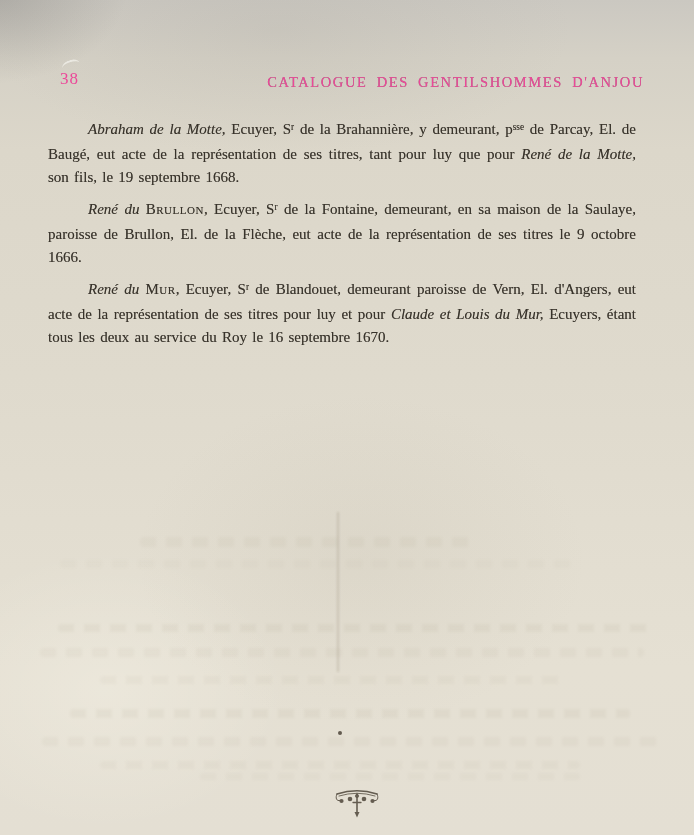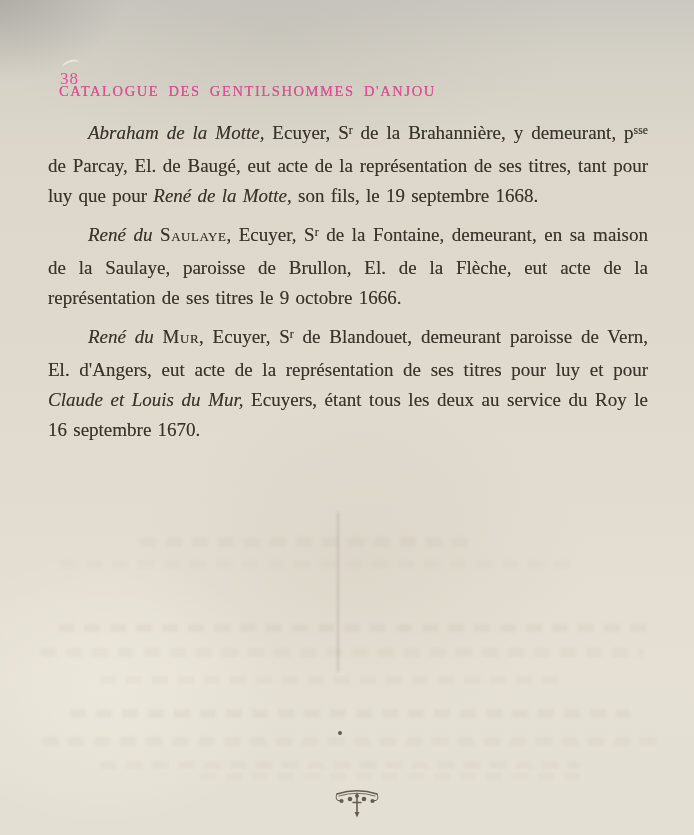--- a/index.html
+++ b/index.html
@@ -11,28 +11,28 @@
       radial-gradient(420px 180px at 40% 30px, rgba(168,164,156,0.20), rgba(168,164,156,0) 70%),
       radial-gradient(300px 220px at 52% 560px, rgba(172,164,146,0.12), rgba(172,164,146,0) 75%),
       radial-gradient(260px 200px at 15% 690px, rgba(255,252,242,0.25), rgba(255,252,242,0) 70%),
       linear-gradient(180deg,#cbc8c1 0%,#d5d1c6 7%,#dcd7ca 18%,#dfdacd 45%,#e5e0d3 80%,#e4dfd3 100%);
   }
   .page-surface{position:absolute;inset:0;}
   
   .running-head{position:absolute;top:69px;left:47px;right:47px;height:24px;color:#ec4899;}
   .pagenum{position:absolute;left:13px;top:0;font-size:17px;letter-spacing:1px;}
   .running-title{
-    margin:12px;text-align:left;font-size:14.5px;font-weight:normal;
+    margin:3px;text-align:right;font-size:14.5px;font-weight:normal;
     letter-spacing:1.6px;word-spacing:4px;padding-top:2px;
     text-shadow:0 0 0.5px rgba(68,62,52,0.55);
   }
   
   .text-block{position:absolute;top:118px;left:48px;right:46px;color:#38332b;}
   .para{
-    margin:0 0 9px 0;font-size:19px;line-height:30px;
+    margin:0 12px 9px 0;font-size:15px;line-height:23px;
     text-align:justify;text-indent:40px;word-spacing:1.5px;
     text-shadow:0 0 0.55px rgba(56,51,43,0.5);
   }
   .seg-italic{font-style:italic;}
   .seg-smallcaps{font-variant:small-caps;letter-spacing:0.5px;}
   .seg-sup{font-size:62%;position:relative;top:-0.45em;letter-spacing:0;}
   
   .crease{position:absolute;left:337px;top:512px;width:2px;height:160px;
     background:rgba(148,138,120,0.28);filter:blur(1.1px);}
   .speck-dot{position:absolute;left:338px;top:731px;width:4px;height:4px;border-radius:50%;
@@ -58,21 +58,21 @@
 
 <div class="page-surface">
 
   <div class="running-head">
     <span class="pagenum">38</span>
     <h1 class="running-title">CATALOGUE DES GENTILSHOMMES D'ANJOU</h1>
   </div>
 
   <div class="text-block">
     <p class="para"><span class="seg-italic">Abraham de la Motte,</span><span> Ecuyer, S</span><span class="seg-sup">r</span><span> de la Brahannière, y demeurant, p</span><span class="seg-sup">sse</span><span> de Parcay, El. de Baugé, eut acte de la représentation de ses titres, tant pour luy que pour </span><span class="seg-italic">René de la Motte,</span><span> son fils, le 19 septembre 1668.</span></p>
-    <p class="para"><span class="seg-italic">René du </span><span class="seg-smallcaps">Saulaye</span><span>, Ecuyer, S</span><span class="seg-sup">r</span><span> de la Fontaine, demeurant, en sa maison de la Saulaye, paroisse de Brullon, El. de la Flèche, eut acte de la représentation de ses titres le 9 octobre 1666.</span></p>
+    <p class="para"><span class="seg-italic">René du </span><span class="seg-smallcaps">Brullon</span><span>, Ecuyer, S</span><span class="seg-sup">r</span><span> de la Fontaine, demeurant, en sa maison de la Saulaye, paroisse de Brullon, El. de la Flèche, eut acte de la représentation de ses titres le 9 octobre 1666.</span></p>
     <p class="para"><span class="seg-italic">René du </span><span class="seg-smallcaps">Mur</span><span>, Ecuyer, S</span><span class="seg-sup">r</span><span> de Blandouet, demeurant paroisse de Vern, El. d'Angers, eut acte de la représentation de ses titres pour luy et pour </span><span class="seg-italic">Claude et Louis du Mur,</span><span> Ecuyers, étant tous les deux au service du Roy le 16 septembre 1670.</span></p>
   </div>
 
   <div class="bleed b1"></div>
   <div class="bleed b2"></div>
   <div class="bleed b3"></div>
   <div class="bleed b4"></div>
   <div class="bleed b5"></div>
   <div class="bleed b6"></div>
   <div class="bleed b7"></div>

